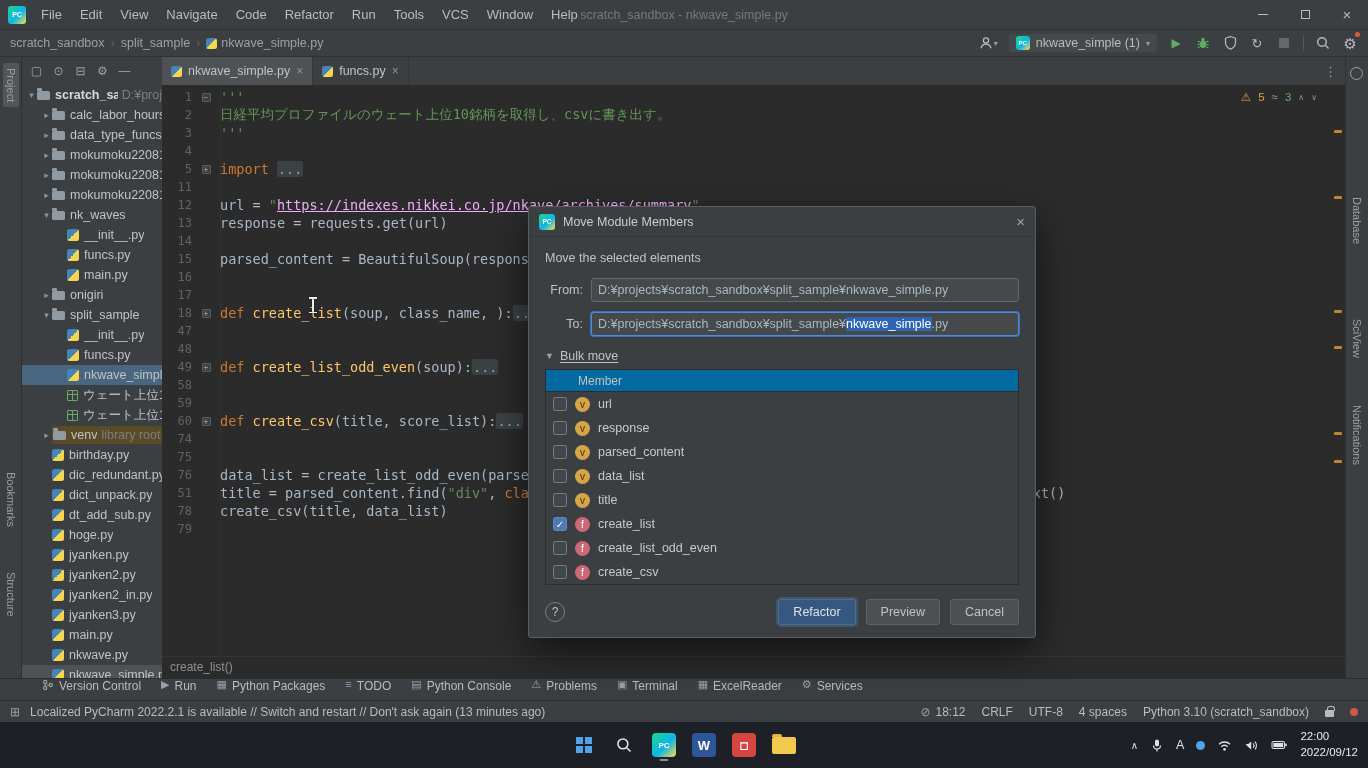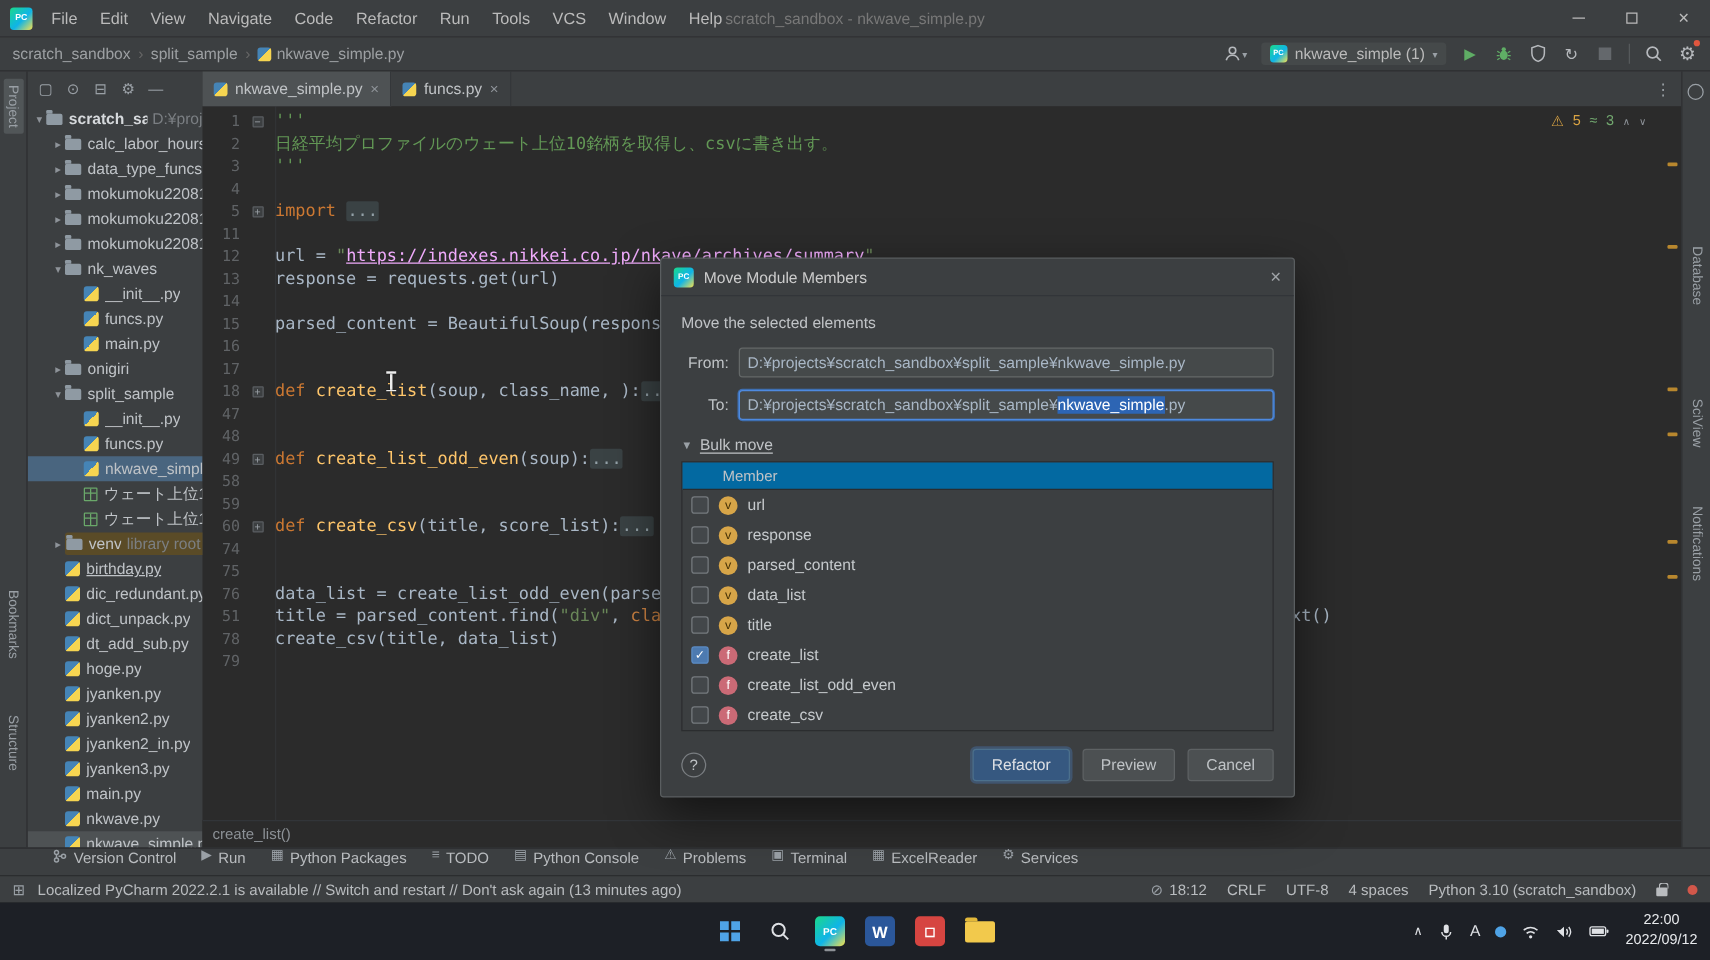--- a/index.html
+++ b/index.html
@@ -119,21 +119,21 @@
 .tile{width:24px;height:24px;border-radius:4px;display:flex;align-items:center;justify-content:center;color:#fff;font-weight:bold}
 .tile.pcapp{background:linear-gradient(135deg,#1bd98a,#0fb4e8 55%,#f7e14c);font-size:8px}
 .tile.word{background:#2b579a;font-size:13px}
 .tile.red{background:#d64541;font-size:11px}
 .folder-tile{width:24px;height:17px;background:#f2c94c;border-radius:2px;position:relative}
 .folder-tile::before{content:"";position:absolute;top:-3px;left:0;width:10px;height:3px;background:#e2b83a;border-radius:2px 2px 0 0}
 .tray{position:absolute;right:4px;top:0;height:46px;display:flex;align-items:center;gap:12px;color:#dfe1e5;padding-right:6px}
 .tray .chev{font-size:10px;color:#dfe1e5}
 .ime{font-size:12.5px}
 .blue-dot{width:9px;height:9px;border-radius:50%;background:#4fa3e6}
-.clock{text-align:center;font-size:11.5px;line-height:1.35;color:#e8eaed}
+.clock{text-align:left;font-size:11.5px;line-height:1.35;color:#e8eaed}
 
 
 .dialog{position:absolute;left:528px;top:206px;width:508px;background:#3c3f41;border:1px solid #5a5e60;border-radius:3px;box-shadow:0 14px 38px rgba(0,0,0,.55);z-index:60}
 .dlg-title{height:30px;display:flex;align-items:center;gap:8px;padding:0 10px;font-size:12.5px;color:#ccc;border-bottom:1px solid #323539}
 .dlg-close{margin-left:auto;color:#a0a4a8;font-size:15px}
 .dlg-body{padding:10px 16px 12px}
 .dlg-sub{font-size:12.5px;color:#c0c3c6;margin:4px 0 13px}
 .frow{display:flex;align-items:center;margin-bottom:10px}
 .frow .flab{width:38px;text-align:right;margin-right:8px;font-size:12.5px;color:#bfc3c6;flex:none}
 .field{flex:1;height:24px;background:#45494a;border:1px solid #646868;border-radius:3px;display:flex;align-items:center;padding:0 6px;font-size:12.5px;color:#a9b7c6;white-space:nowrap;overflow:hidden}
@@ -357,21 +357,21 @@
           <span class="lbl">ウェート上位10銘柄2</span>
         </div>
         <div class="trow" style="padding-left: 19px;">
           <span class="arrow">▸</span>
           <span class="hl-venv">
             <span class="f-ico"></span>
             <span class="lbl">venv</span>
             <span class="extra">library root</span>
           </span>
         </div>
-        <div class="trow" style="padding-left: 19px; text-decoration: underline;">
+        <div class="trow" style="padding-left: 19px;">
           <span class="arrow"></span>
           <span class="py-ico"></span>
           <span class="lbl">birthday.py</span>
         </div>
         <div class="trow" style="padding-left: 19px;">
           <span class="arrow"></span>
           <span class="py-ico"></span>
           <span class="lbl">dic_redundant.py</span>
         </div>
         <div class="trow" style="padding-left: 19px;">

